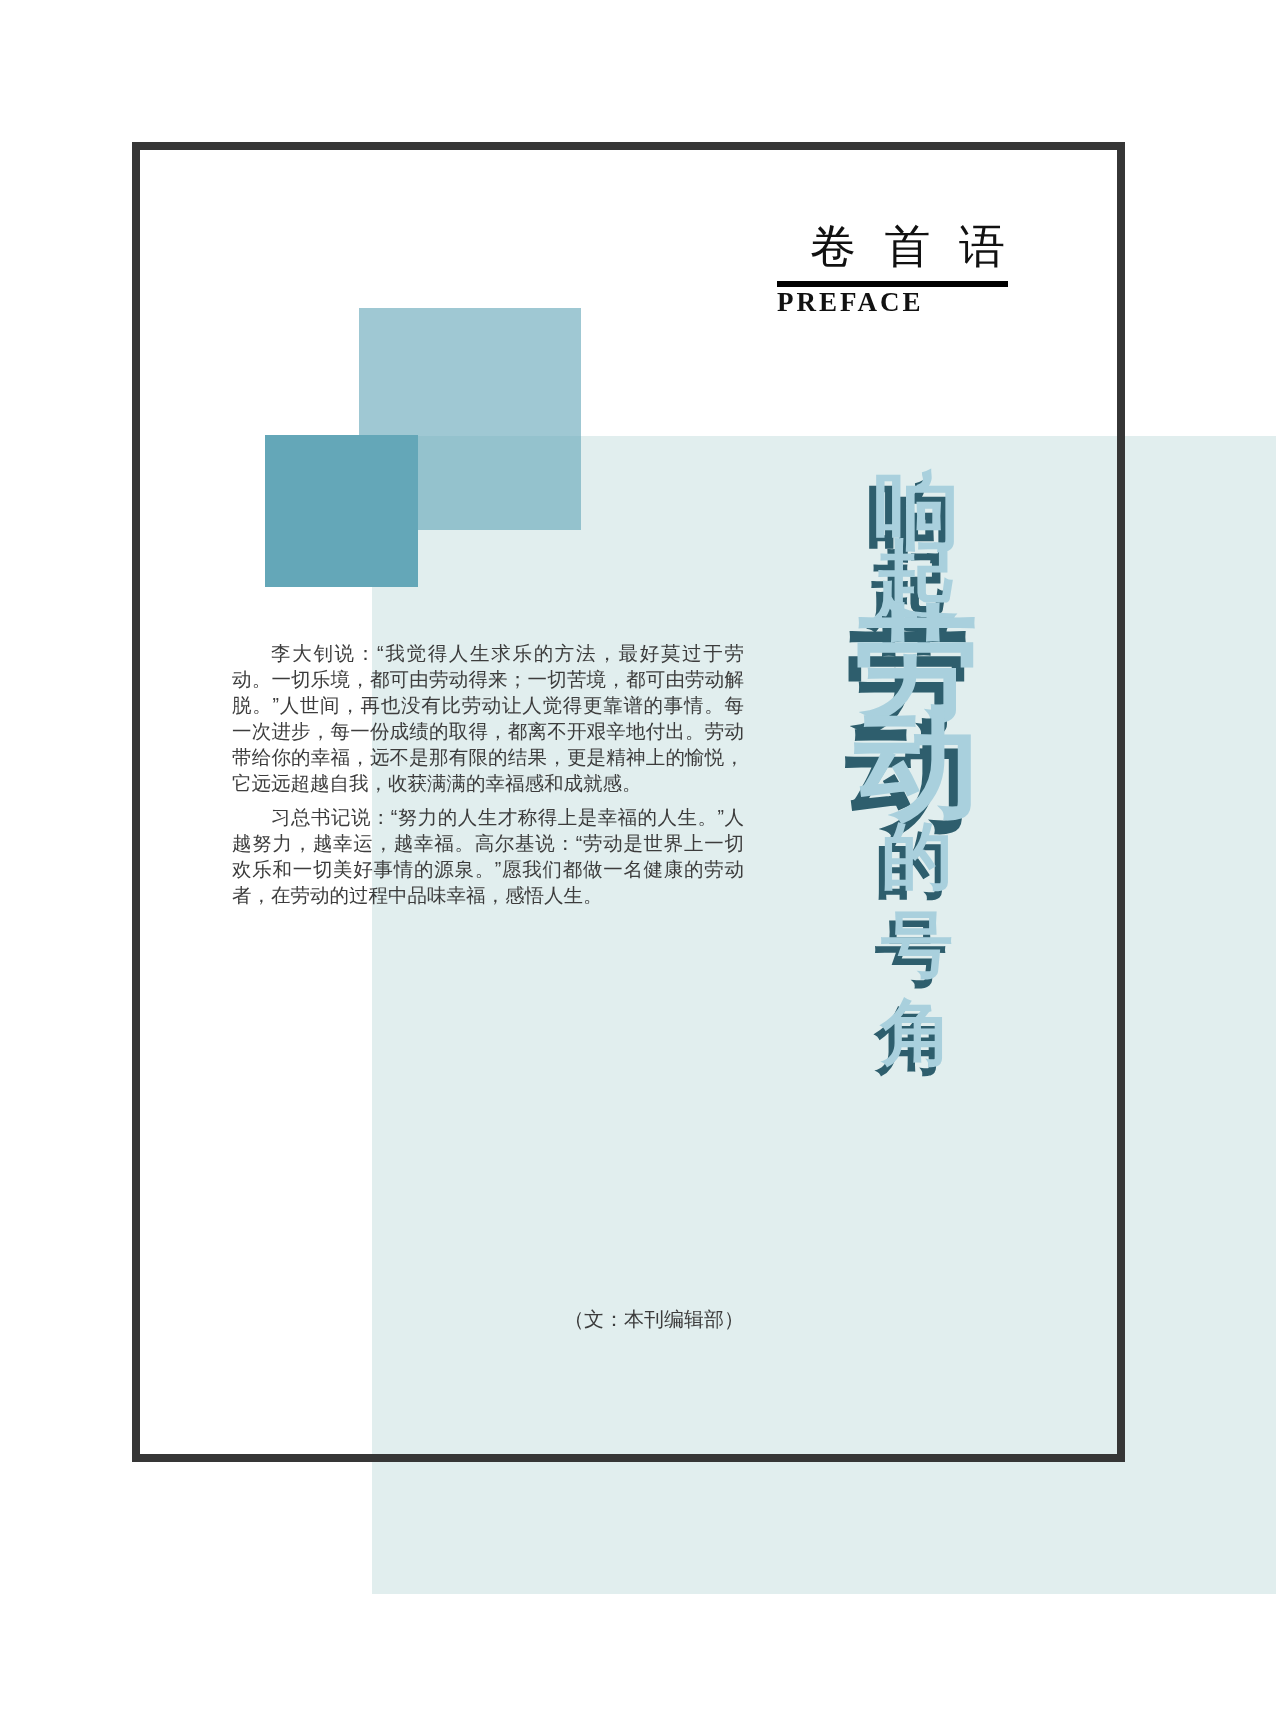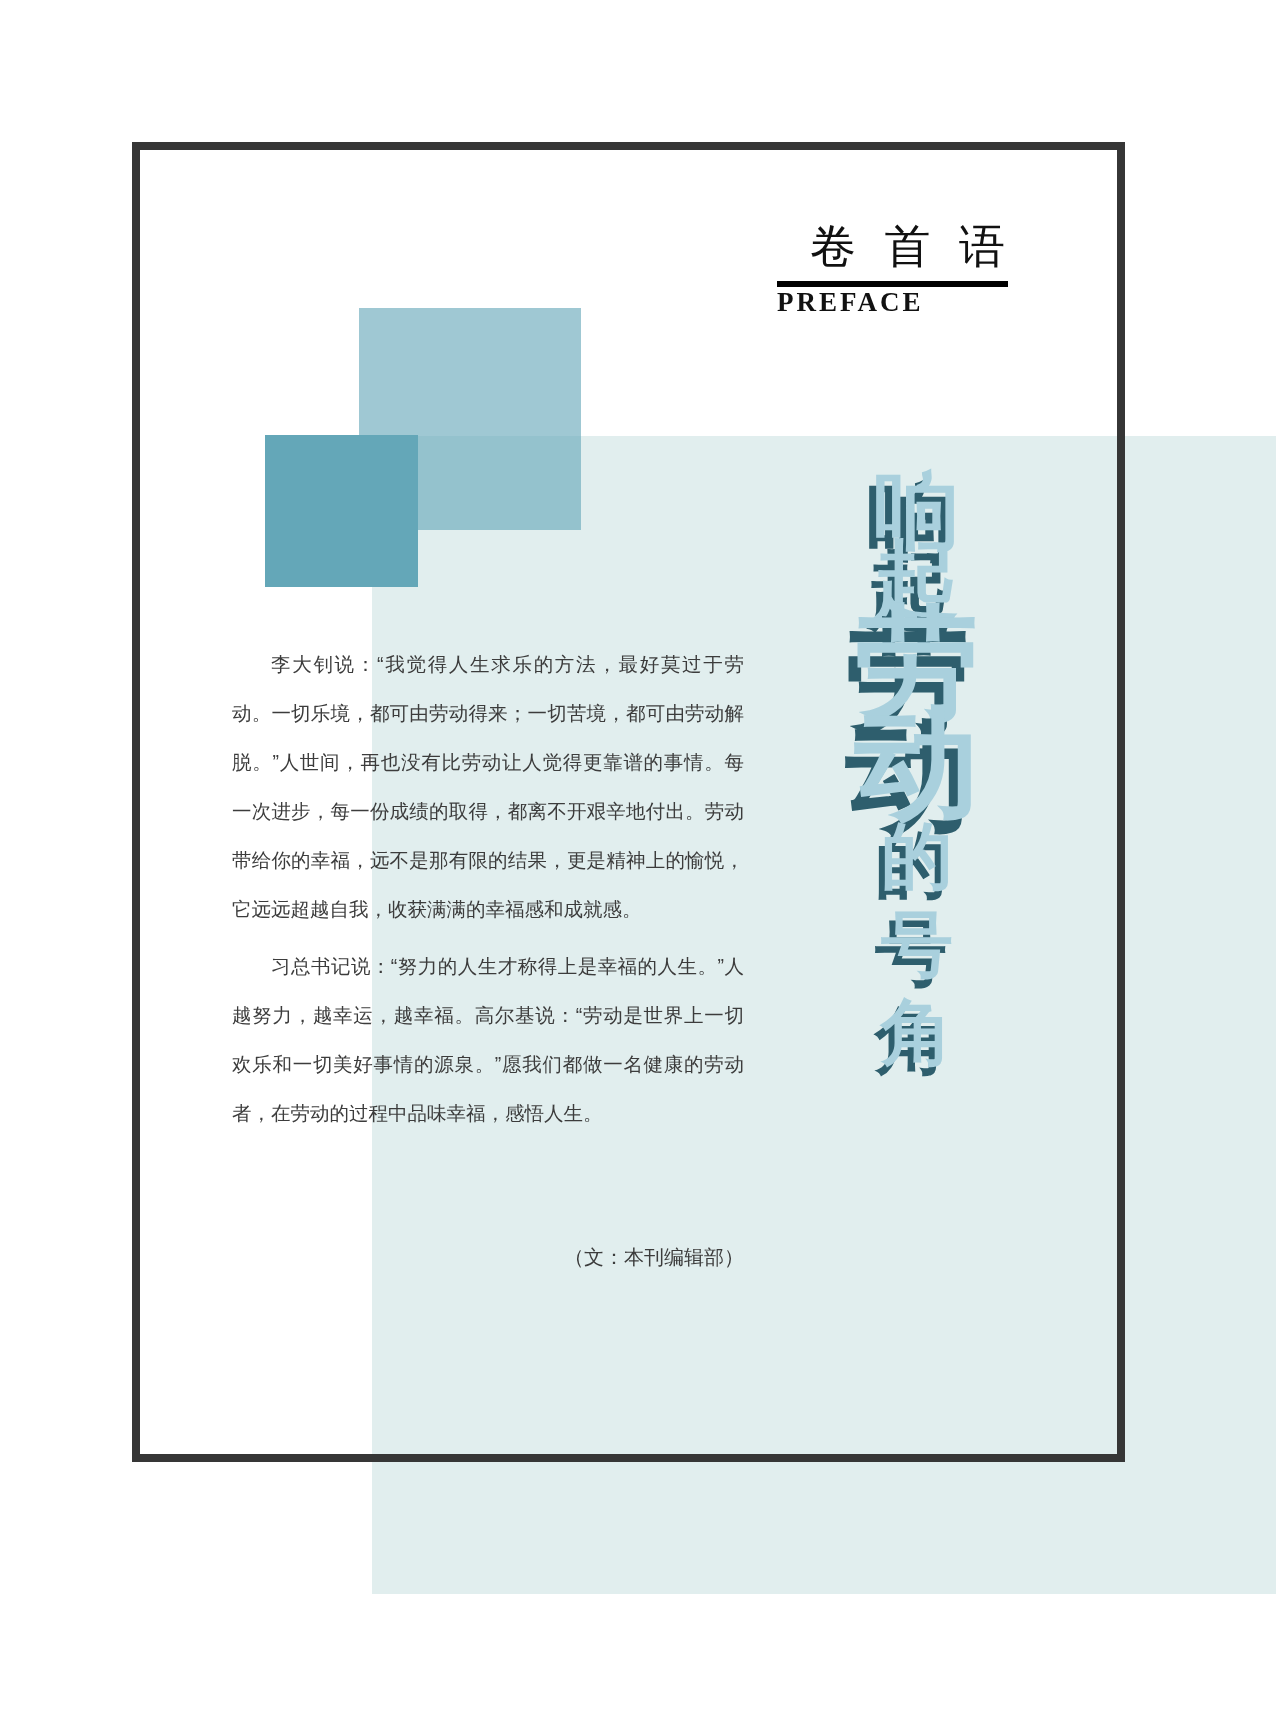--- a/index.html
+++ b/index.html
@@ -21,24 +21,24 @@
   .hdr-sub{text-align:left;font-family:Liberation Serif, serif;font-weight:bold;font-size:27px;letter-spacing:3px;color:#111;}
 
   
   .vtitle{position:absolute;left:842px;top:476px;width:150px;display:flex;flex-direction:column;align-items:center;}
   .vchar{display:block;font-weight:bold;color:#a9d0dd;text-align:center;font-family:"Liberation Sans",sans-serif;}
   .vchar.md{font-size:86px;line-height:69px;text-shadow:-7px 11px 0 #2e5e6d;}
   .vchar.lg{font-size:124px;line-height:99px;text-shadow:-9px 14px 0 #2e5e6d;}
   .vchar.sm{font-size:72px;line-height:88px;text-shadow:-6px 9px 0 #2e5e6d;}
 
   
-  .bodytext{position:absolute;left:232px;top:640px;width:512px;color:#3c3c3c;font-size:19.5px;line-height:49px;text-align:justify;}
+  .bodytext{position:absolute;left:232px;top:640px;width:512px;color:#3c3c3c;font-size:19.5px;line-height:26px;text-align:justify;}
   .bodytext p{margin:0 0 8px 0;text-indent:2em;}
 
-  .attrib{position:absolute;left:232px;top:1244px;width:512px;text-align:right;font-size:20px;color:#3c3c3c;}
+  .attrib{position:absolute;left:232px;top:1306px;width:512px;text-align:right;font-size:20px;color:#3c3c3c;}
 </style>
 </head>
 <body>
 
 <div class="page">
 
   <div class="pale-panel"></div>
   <div class="sq-light"></div>
   <div class="sq-dark"></div>
 

